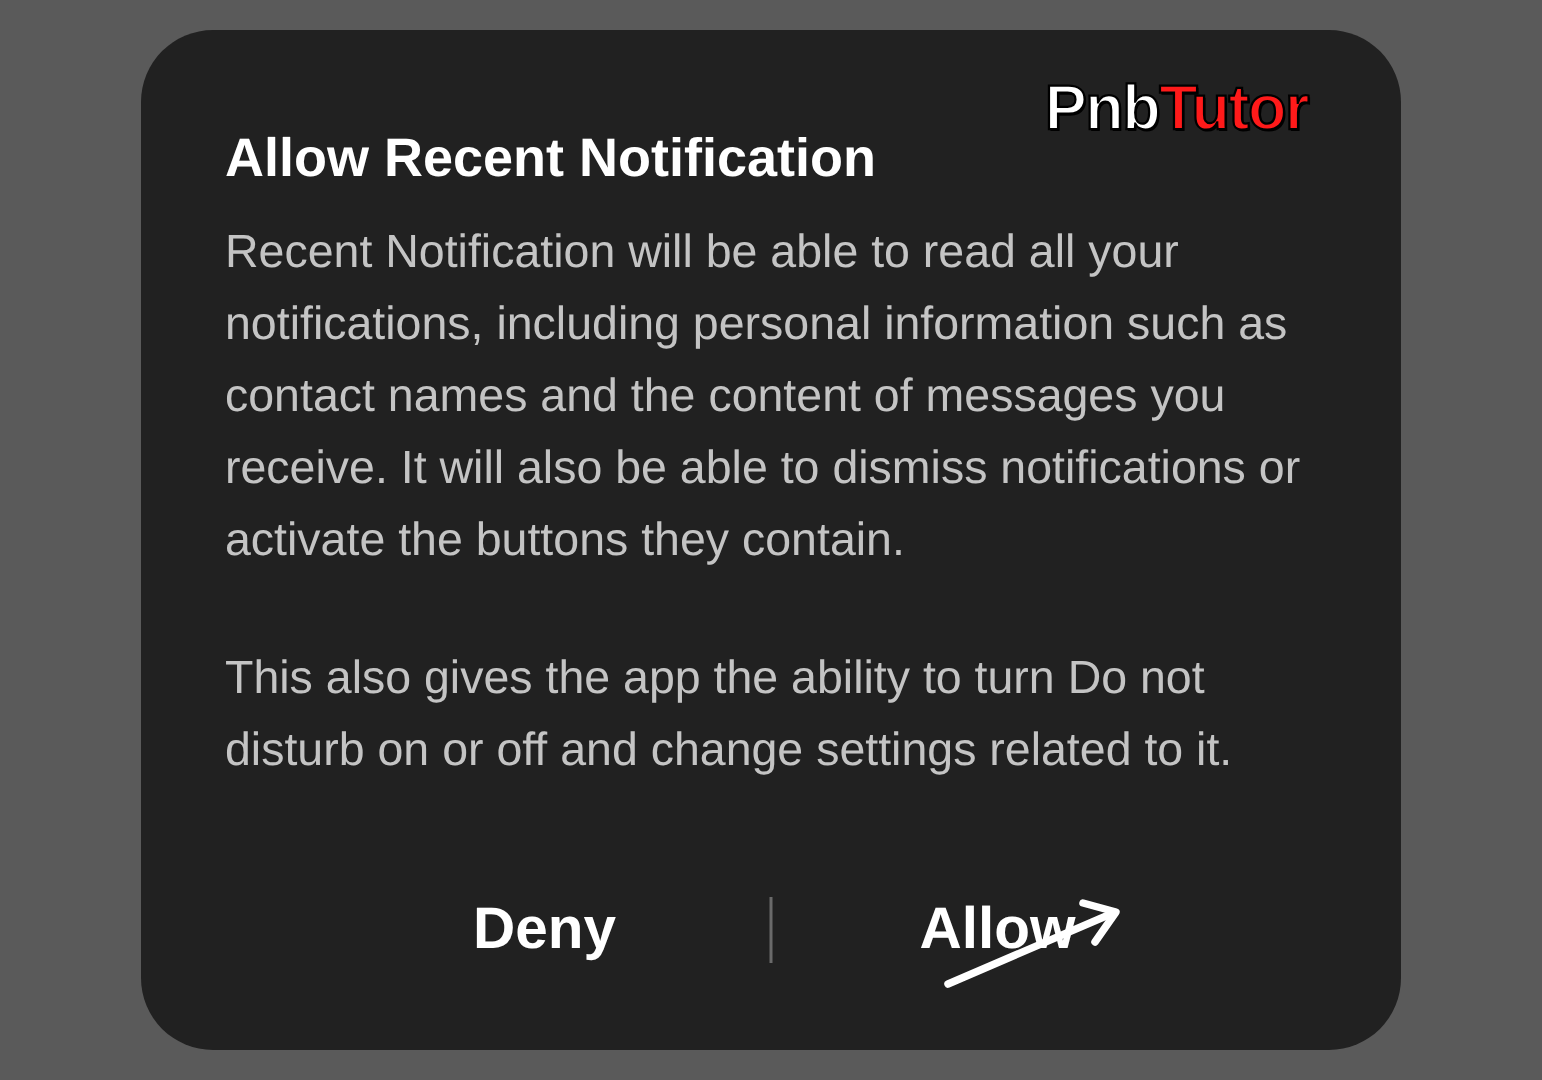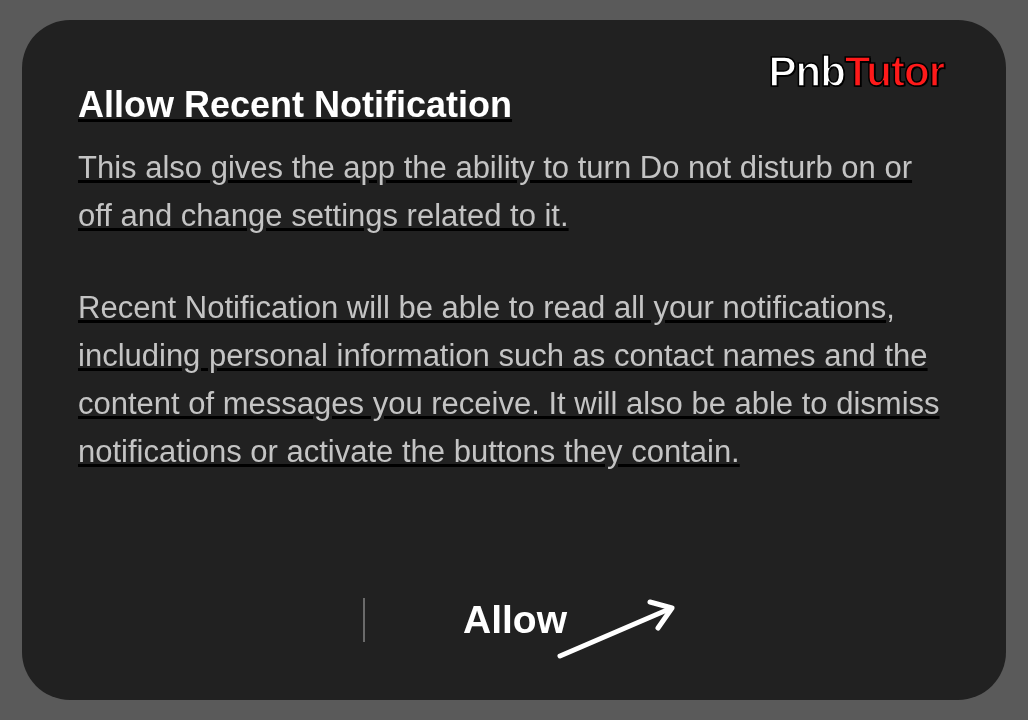--- a/index.html
+++ b/index.html
@@ -13,27 +13,26 @@
       height: 720px;
       background: #5a5a5a;
       display: flex;
       align-items: center;
       justify-content: center;
       font-family: 'Comic Sans MS', 'Chalkboard SE', 'Marker Felt', cursive, sans-serif;
       overflow: hidden;
     }
     
     .dialog {
-      width: 984px;
+      width: 840px;
       height: 680px;
       background: #212121;
       border-radius: 48px;
       padding: 44px 56px;
       position: relative;
-      text-decoration: underline;
     }
     
     .logo {
       position: absolute;
       top: 28px;
       right: 62px;
       font-family: Arial, sans-serif;
       font-weight: 900;
       font-size: 42px;
       letter-spacing: -1px;
@@ -115,25 +114,26 @@
 
 <div class="dialog">
 
   <div class="logo">
     <span class="logo-pnb">Pnb</span><span class="logo-tutor">Tutor</span>
   </div>
 
   <h1 class="title">Allow Recent Notification</h1>
 
   <div class="body-text">
+    <p>Recent Notification will be able to read all your notifications, including personal information such as contact names and the content of messages you receive. It will also be able to dismiss notifications or activate the buttons they contain.</p>
     <p>This also gives the app the ability to turn Do not disturb on or off and change settings related to it.</p>
-    <p>Recent Notification will be able to read all your notifications, including personal information such as contact names and the content of messages you receive. It will also be able to dismiss notifications or activate the buttons they contain.</p>
   </div>
 
   <div class="actions">
+    <button class="action-btn">Deny</button>
     <div class="divider"></div>
     <button class="action-btn">Allow</button>
   </div>
 
   <svg class="arrow" width="140" height="70" viewBox="0 0 140 70">
     <line x1="8" y1="60" x2="115" y2="14" stroke="#ffffff" stroke-width="5" stroke-linecap="round"></line>
     <polyline points="98,6 120,12 106,32" fill="none" stroke="#ffffff" stroke-width="5" stroke-linecap="round" stroke-linejoin="round"></polyline>
   </svg>
 
 </div>

